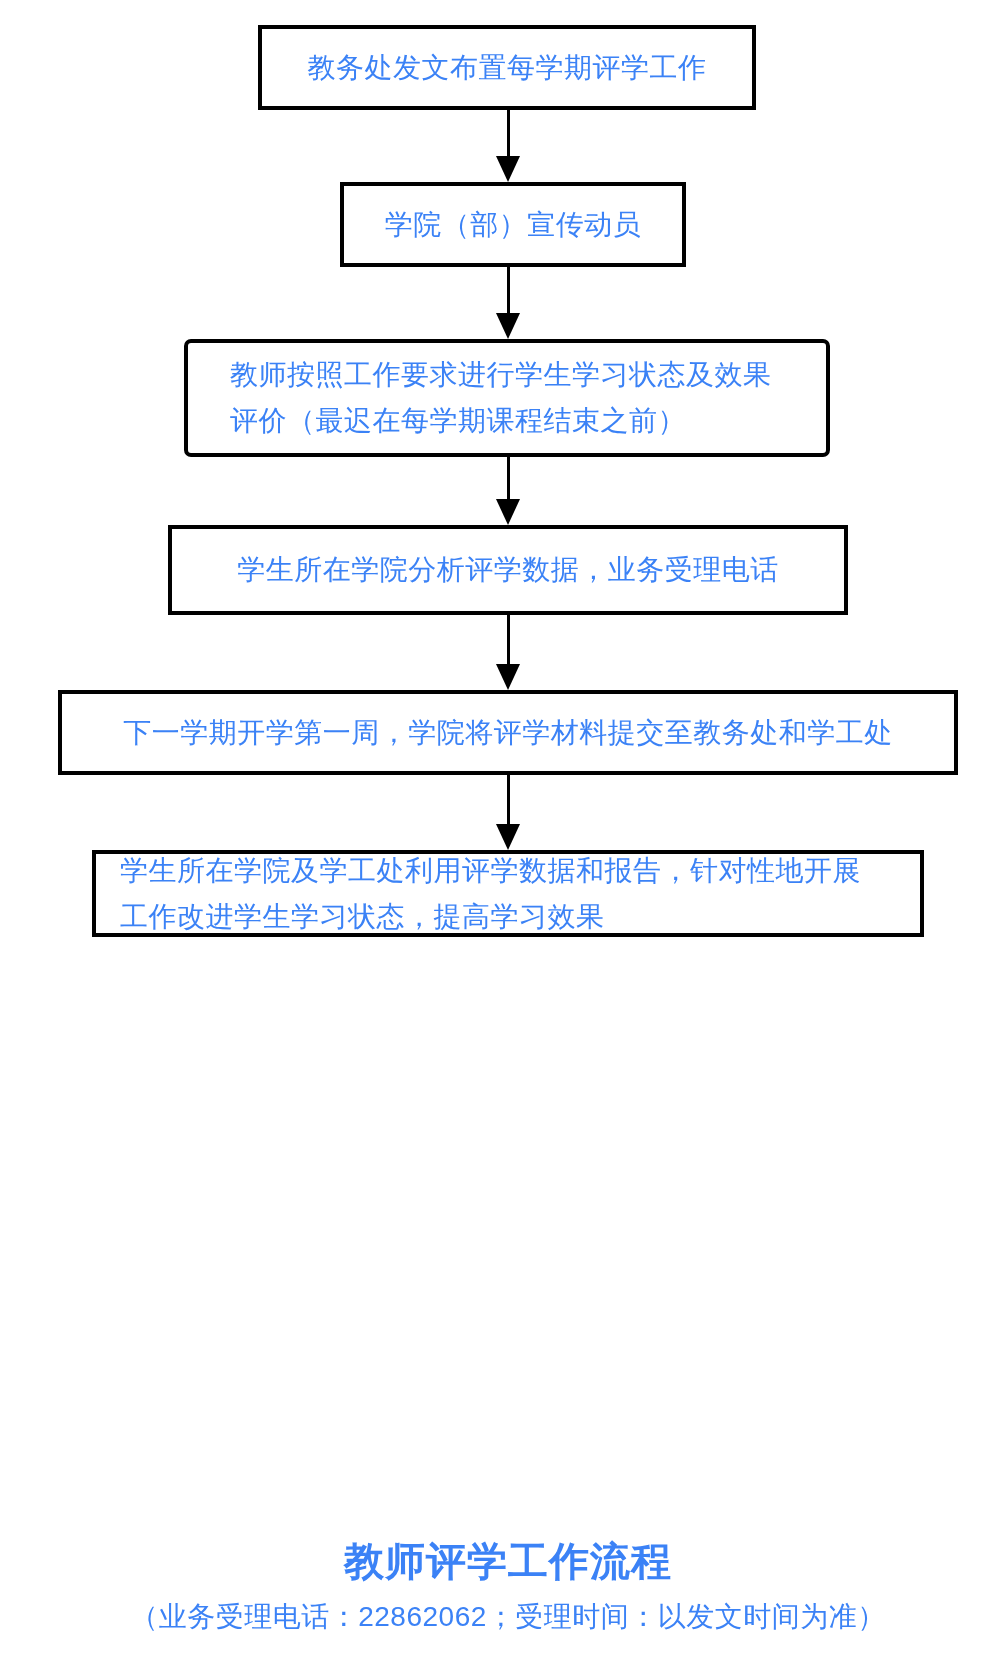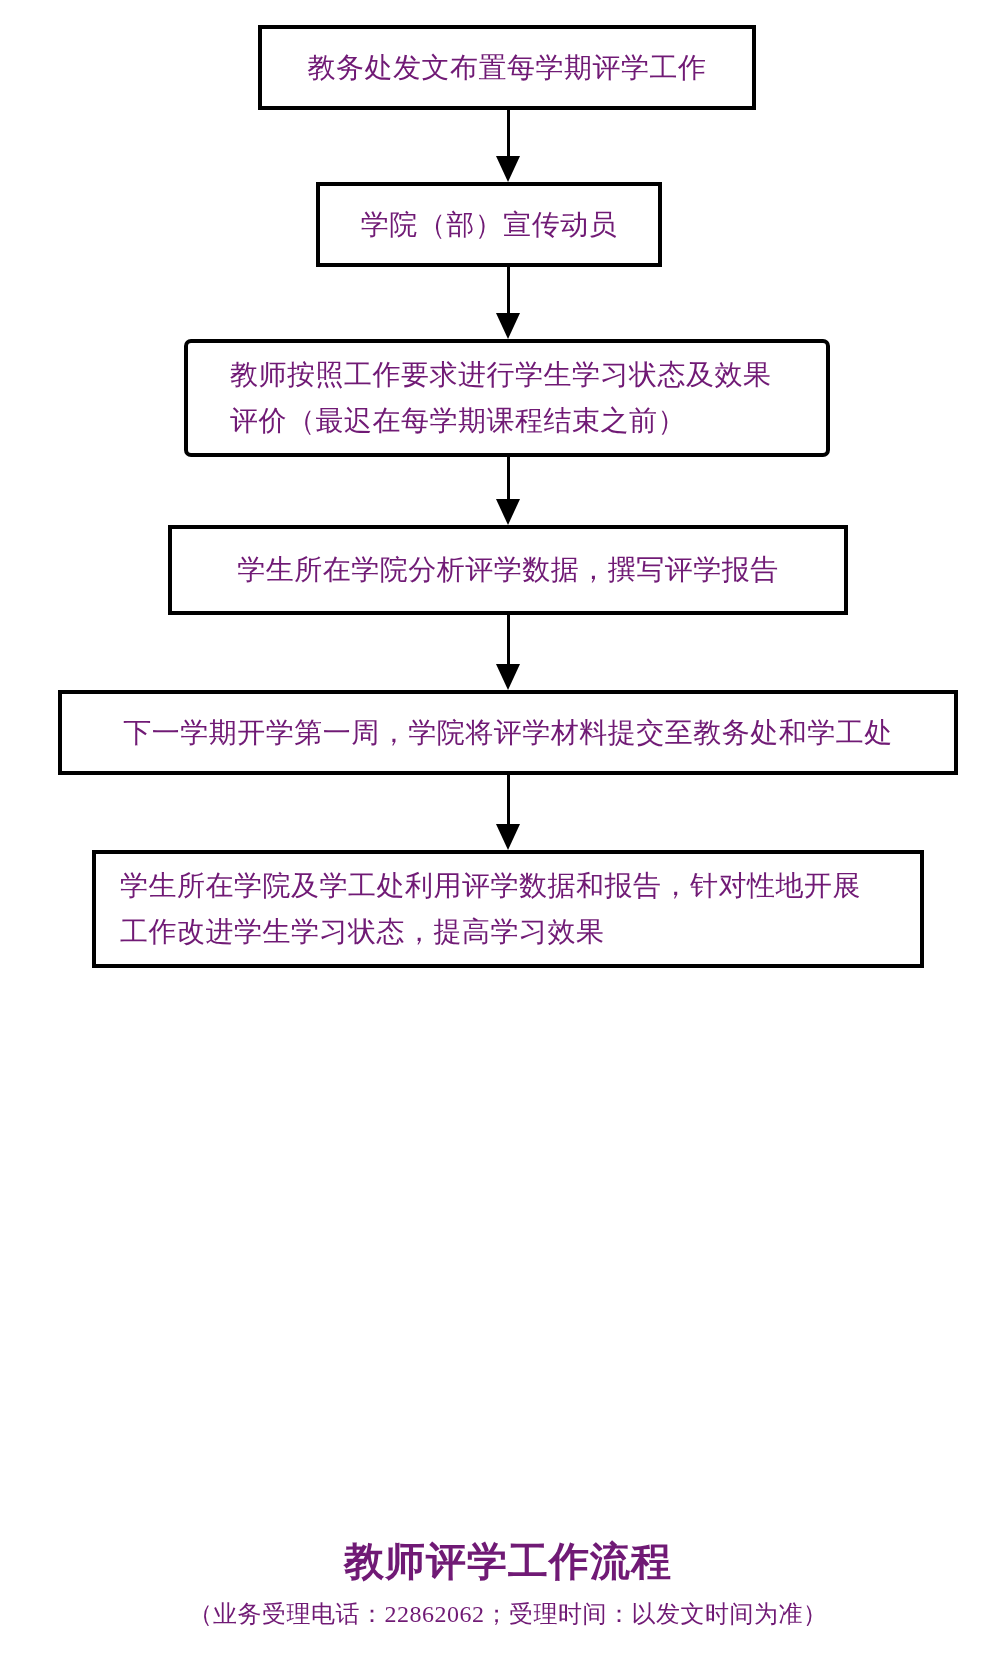--- a/index.html
+++ b/index.html
@@ -5,22 +5,22 @@
   html, body {
     margin: 0;
     padding: 0;
     background: #ffffff;
   }
   #page {
     position: relative;
     width: 994px;
     height: 1662px;
     background: #ffffff;
-    font-family: Liberation Serif, serif;
-    color: #701a75;
+    font-family: Liberation Sans, sans-serif;
+    color: #3b82f6;
     overflow: hidden;
   }
   .step-box {
     position: absolute;
     box-sizing: border-box;
     border: 4px solid #000000;
     background: #ffffff;
     display: flex;
     align-items: center;
     font-size: 28px;
@@ -29,25 +29,25 @@
   }
   .step-box.centered {
     justify-content: center;
     text-align: center;
   }
   .step-box.left-aligned {
     justify-content: flex-start;
     text-align: left;
   }
   #box1 { left: 258px; top: 25px;  width: 498px; height: 85px; }
-  #box2 { left: 316px; top: 182px; width: 346px; height: 85px; }
+  #box2 { left: 340px; top: 182px; width: 346px; height: 85px; }
   #box3 { left: 184px; top: 339px; width: 646px; height: 118px; padding: 0 44px 0 42px; border-radius: 7px; }
   #box4 { left: 168px; top: 525px; width: 680px; height: 90px; }
   #box5 { left: 58px;  top: 690px; width: 900px; height: 85px; }
-  #box6 { left: 92px;  top: 850px; width: 832px; height: 118px; padding: 0 36px 0 24px; }
+  #box6 { left: 92px;  top: 850px; width: 832px; height: 87px; padding: 0 36px 0 24px; }
 
   .arrow {
     position: absolute;
     left: 508px;
     transform: translateX(-50%);
     display: flex;
     flex-direction: column;
     align-items: center;
   }
   .arrow .shaft {
@@ -75,21 +75,21 @@
     text-align: center;
   }
   #chart-title {
     top: 1534px;
     font-size: 40px;
     font-weight: bold;
     letter-spacing: 1px;
   }
   #chart-footnote {
     top: 1598px;
-    font-size: 24px;
+    font-size: 28px;
     letter-spacing: 0.5px;
   }
 </style>
 </head>
 <body>
 
 <div id="page">
 
   <div id="box1" class="step-box centered">
     <span>教务处发文布置每学期评学工作</span>
@@ -112,21 +112,21 @@
   <div id="box3" class="step-box left-aligned">
     <span>教师按照工作要求进行学生学习状态及效果评价（最迟在每学期课程结束之前）</span>
   </div>
 
   <div id="arrow3" class="arrow">
     <div class="shaft"></div>
     <div class="head"></div>
   </div>
 
   <div id="box4" class="step-box centered">
-    <span>学生所在学院分析评学数据，撰写评学报告</span>
+    <span>学生所在学院分析评学数据，业务受理电话</span>
   </div>
 
   <div id="arrow4" class="arrow">
     <div class="shaft"></div>
     <div class="head"></div>
   </div>
 
   <div id="box5" class="step-box centered">
     <span>下一学期开学第一周，学院将评学材料提交至教务处和学工处</span>
   </div>

